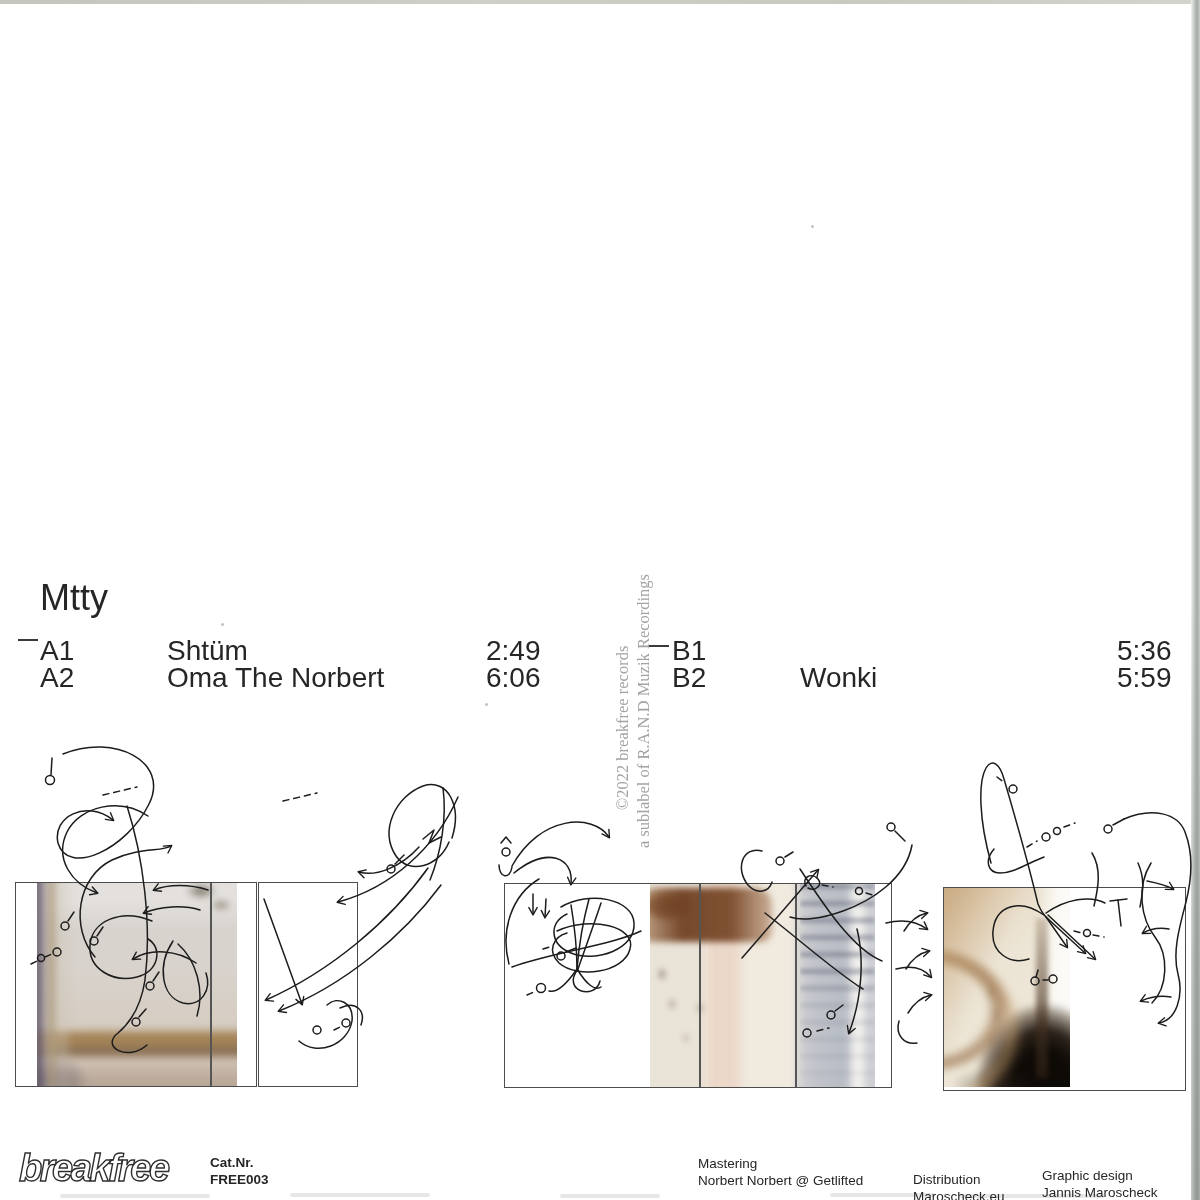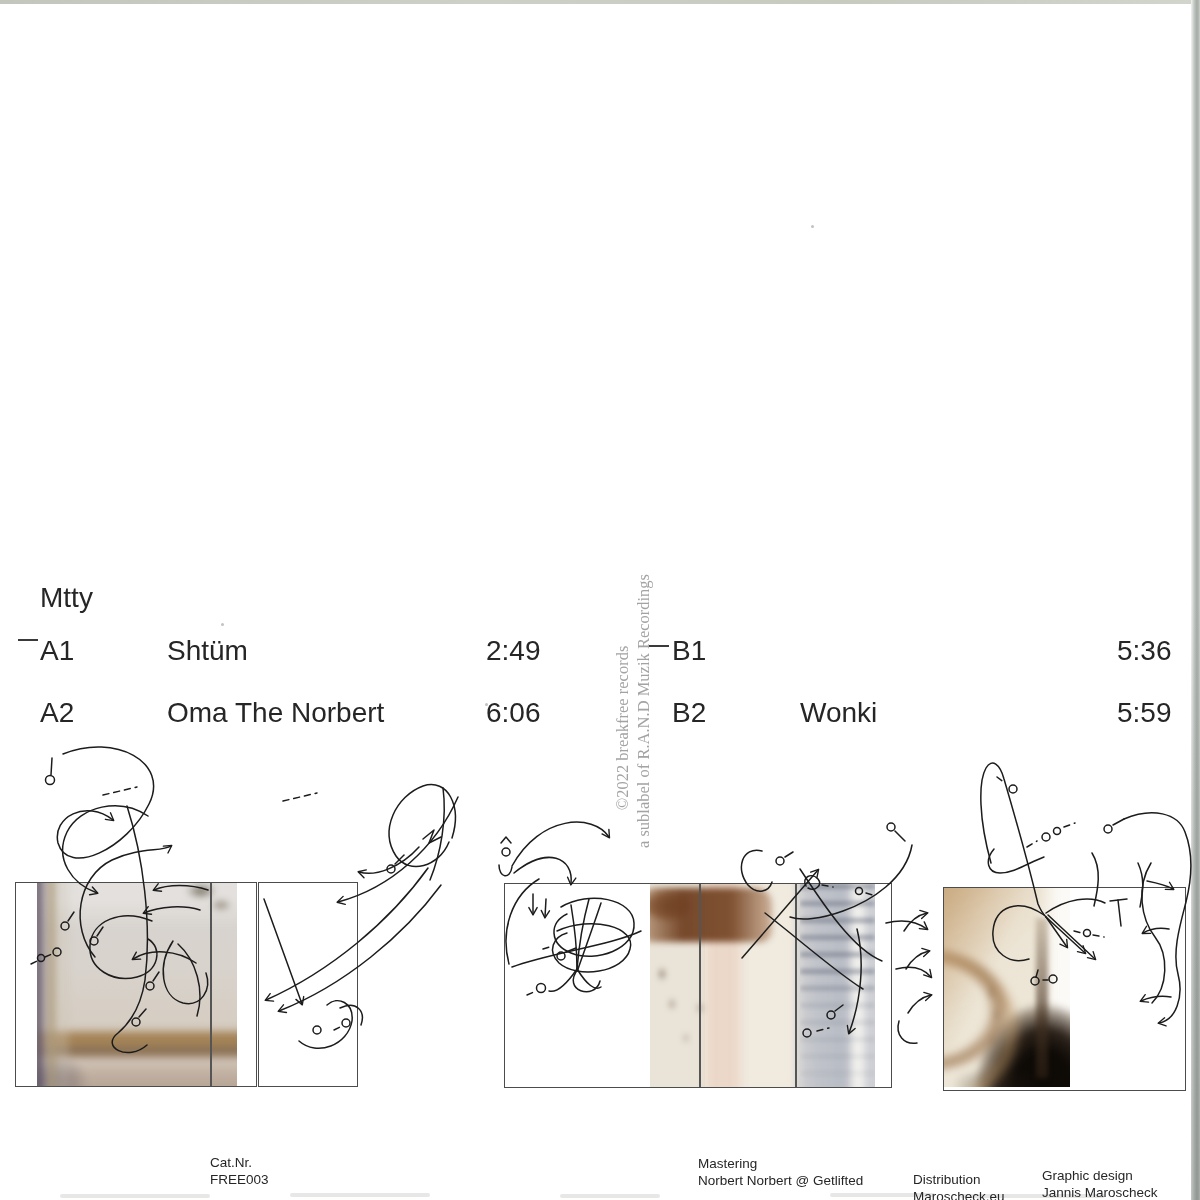--- a/index.html
+++ b/index.html
@@ -9,38 +9,38 @@
   
   .edge-top{position:absolute;left:0;top:0;width:1200px;height:4px;
     background:linear-gradient(90deg,#c2c6bd,#ccd0c6 40%,#c6cabf 70%,#d2d5cc);}
   .edge-right{position:absolute;left:1191px;top:0;width:9px;height:1200px;
     background:linear-gradient(180deg,rgba(120,126,122,0) 0%,rgba(120,126,122,0) 50%,rgba(105,111,107,.25) 80%,rgba(95,101,97,.3) 100%),
                linear-gradient(90deg,#f2f3f0 0%,#c2c7c2 35%,#a6aca8 65%,#b4b9b4 85%,#cfd2cd 100%);}
   .smudge{position:absolute;height:4px;background:#b9bdb6;opacity:.35;border-radius:2px;}
   .speck{position:absolute;width:3px;height:3px;border-radius:50%;background:#9a9a94;opacity:.6;}
 
   
-  .artist{position:absolute;left:40px;top:583px;font-size:28px;line-height:30px;}
+  .artist{position:absolute;left:40px;top:583px;font-size:36px;line-height:30px;}
   .t{position:absolute;font-size:28px;line-height:30px;white-space:nowrap;}
-  .row1{top:636px}.row2{top:698px}
+  .row1{top:636px}.row2{top:663px}
   .ca-pos{left:40px}.ca-title{left:167px}.ca-time{left:486px}
   .cb-pos{left:672px}.cb-title{left:800px}.cb-time{left:1117px}
   .tick{position:absolute;background:#3a3a3a;height:2px;}
   .tick-a{left:18px;top:639px;width:20px;}
   .tick-b{left:649px;top:645px;width:20px;}
 
   .vert{position:absolute;left:612px;top:848px;width:240px;
         transform:rotate(-90deg);transform-origin:0 0;
         font-family:"Liberation Serif",serif;font-size:16.5px;line-height:21px;
         color:#a3a3a3;text-align:center;white-space:nowrap;}
 
   
   .logo{position:absolute;left:16px;top:1147px;}
   .cred{position:absolute;font-size:13.5px;line-height:17px;white-space:nowrap;}
-  .cred-cat{left:210px;top:1154px;}
+  .cred-cat{left:210px;top:1154px;font-weight:bold;}
   .cred-mas{left:698px;top:1155px;}
   .cred-dis{left:913px;top:1155px;margin-top:16px;}
   .cred-des{left:1042px;top:1155px;margin-top:12px;}
 
   
   .box{position:absolute;border:1.5px solid #4c4c4c;background:#ffffff;}
   .box1{left:15px;top:882px;width:240px;height:203px;}
   .box2{left:258px;top:882px;width:98px;height:203px;}
   .box3{left:504px;top:883px;width:386px;height:203px;}
   .box4{left:943px;top:887px;width:241px;height:202px;}
@@ -302,20 +302,25 @@
       <path d="M1151,863 C1136,887 1141,919 1155,937 C1169,955 1168,987 1152,1003"></path>
       <path d="M1147,881 C1157,883 1166,885 1173,889" marker-end="url(#arw)"></path>
       <path d="M1169,929 C1158,927 1150,929 1143,933" marker-end="url(#arw)"></path>
       <path d="M1171,997 C1159,995 1150,997 1141,1001" marker-end="url(#arw)"></path>
       <path d="M1092,853 C1102,869 1098,889 1094,906"></path>
       <path d="M1138,863 C1146,881 1142,895 1140,907"></path>
       <path d="M994,849 C984,861 988,873 1000,873 C1014,873 1028,863 1044,857"></path>
     </g>
   </svg>
 
+  <div class="logo">
+    <svg width="180" height="46">
+      <text x="3" y="34" font-family="Liberation Sans, sans-serif" font-size="38" font-weight="bold" font-style="italic" letter-spacing="-2.5" fill="#ffffff" stroke="#2e2e2e" stroke-width="1.4">breakfree</text>
+    </svg>
+  </div>
 
   <div class="cred cred-cat">
     <div>Cat.Nr.</div>
     <div>FREE003</div>
   </div>
   <div class="cred cred-mas">
     <div>Mastering</div>
     <div>Norbert Norbert @ Getlifted</div>
   </div>
   <div class="cred cred-dis">

